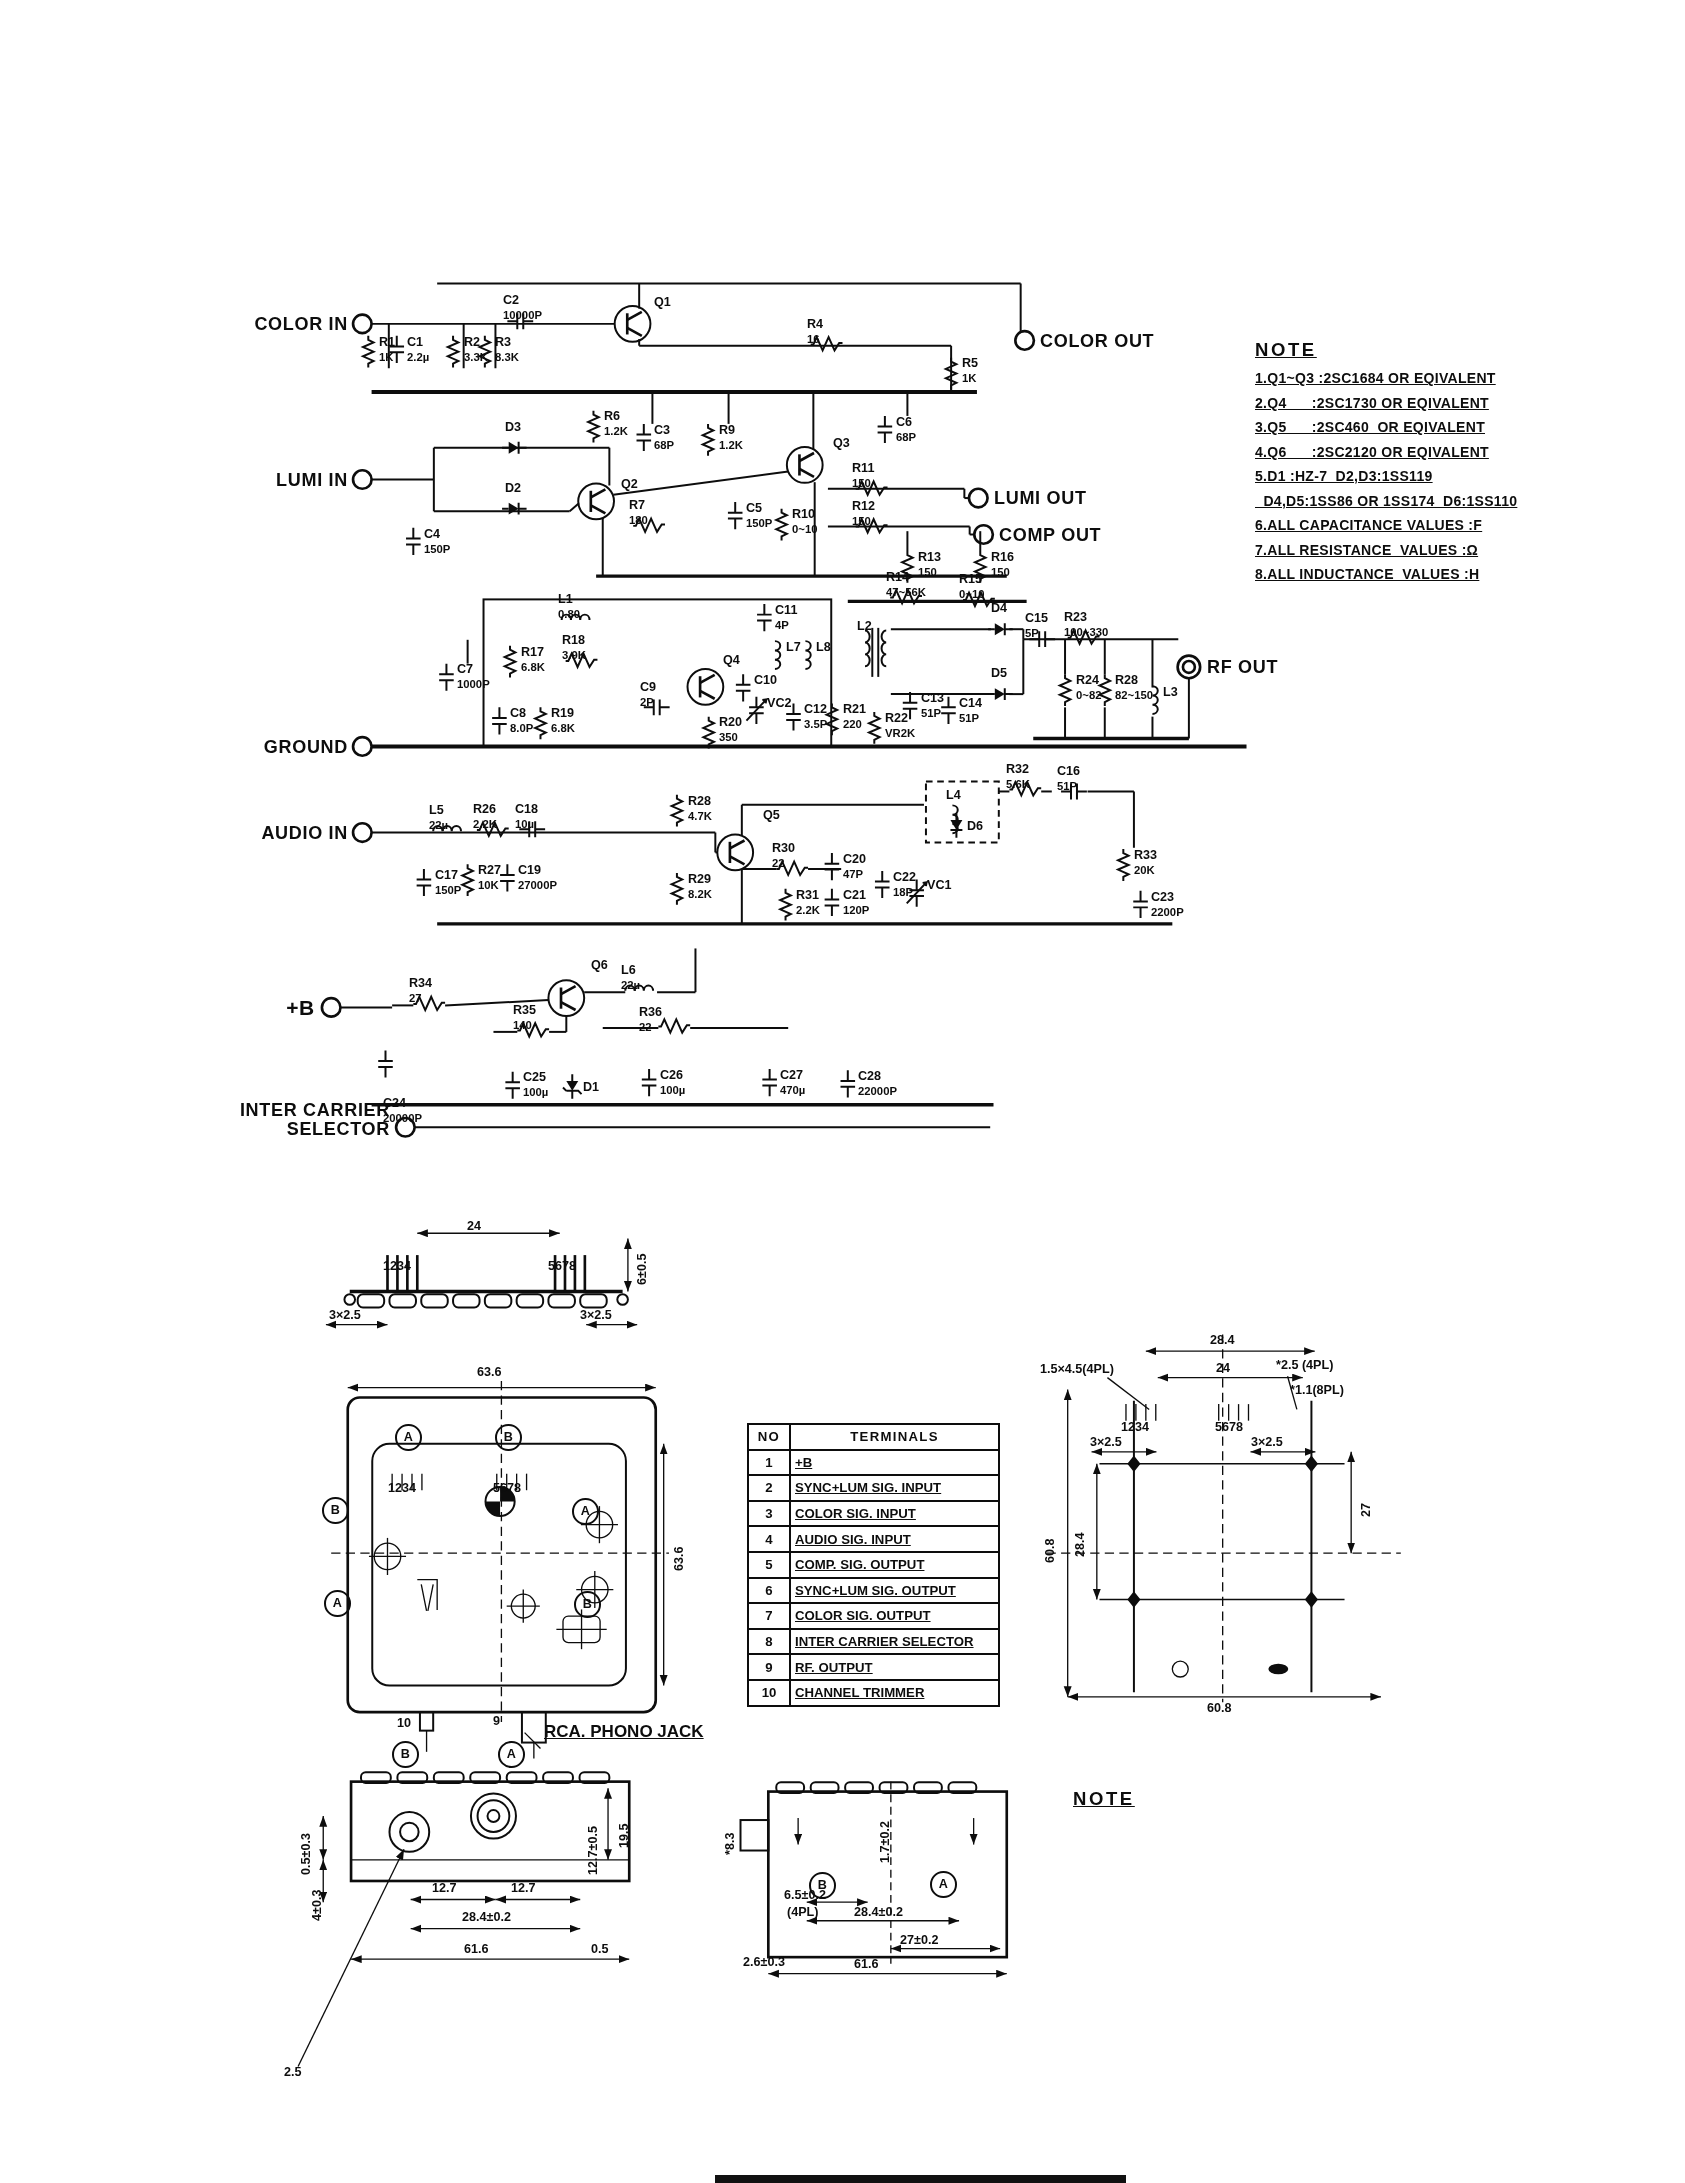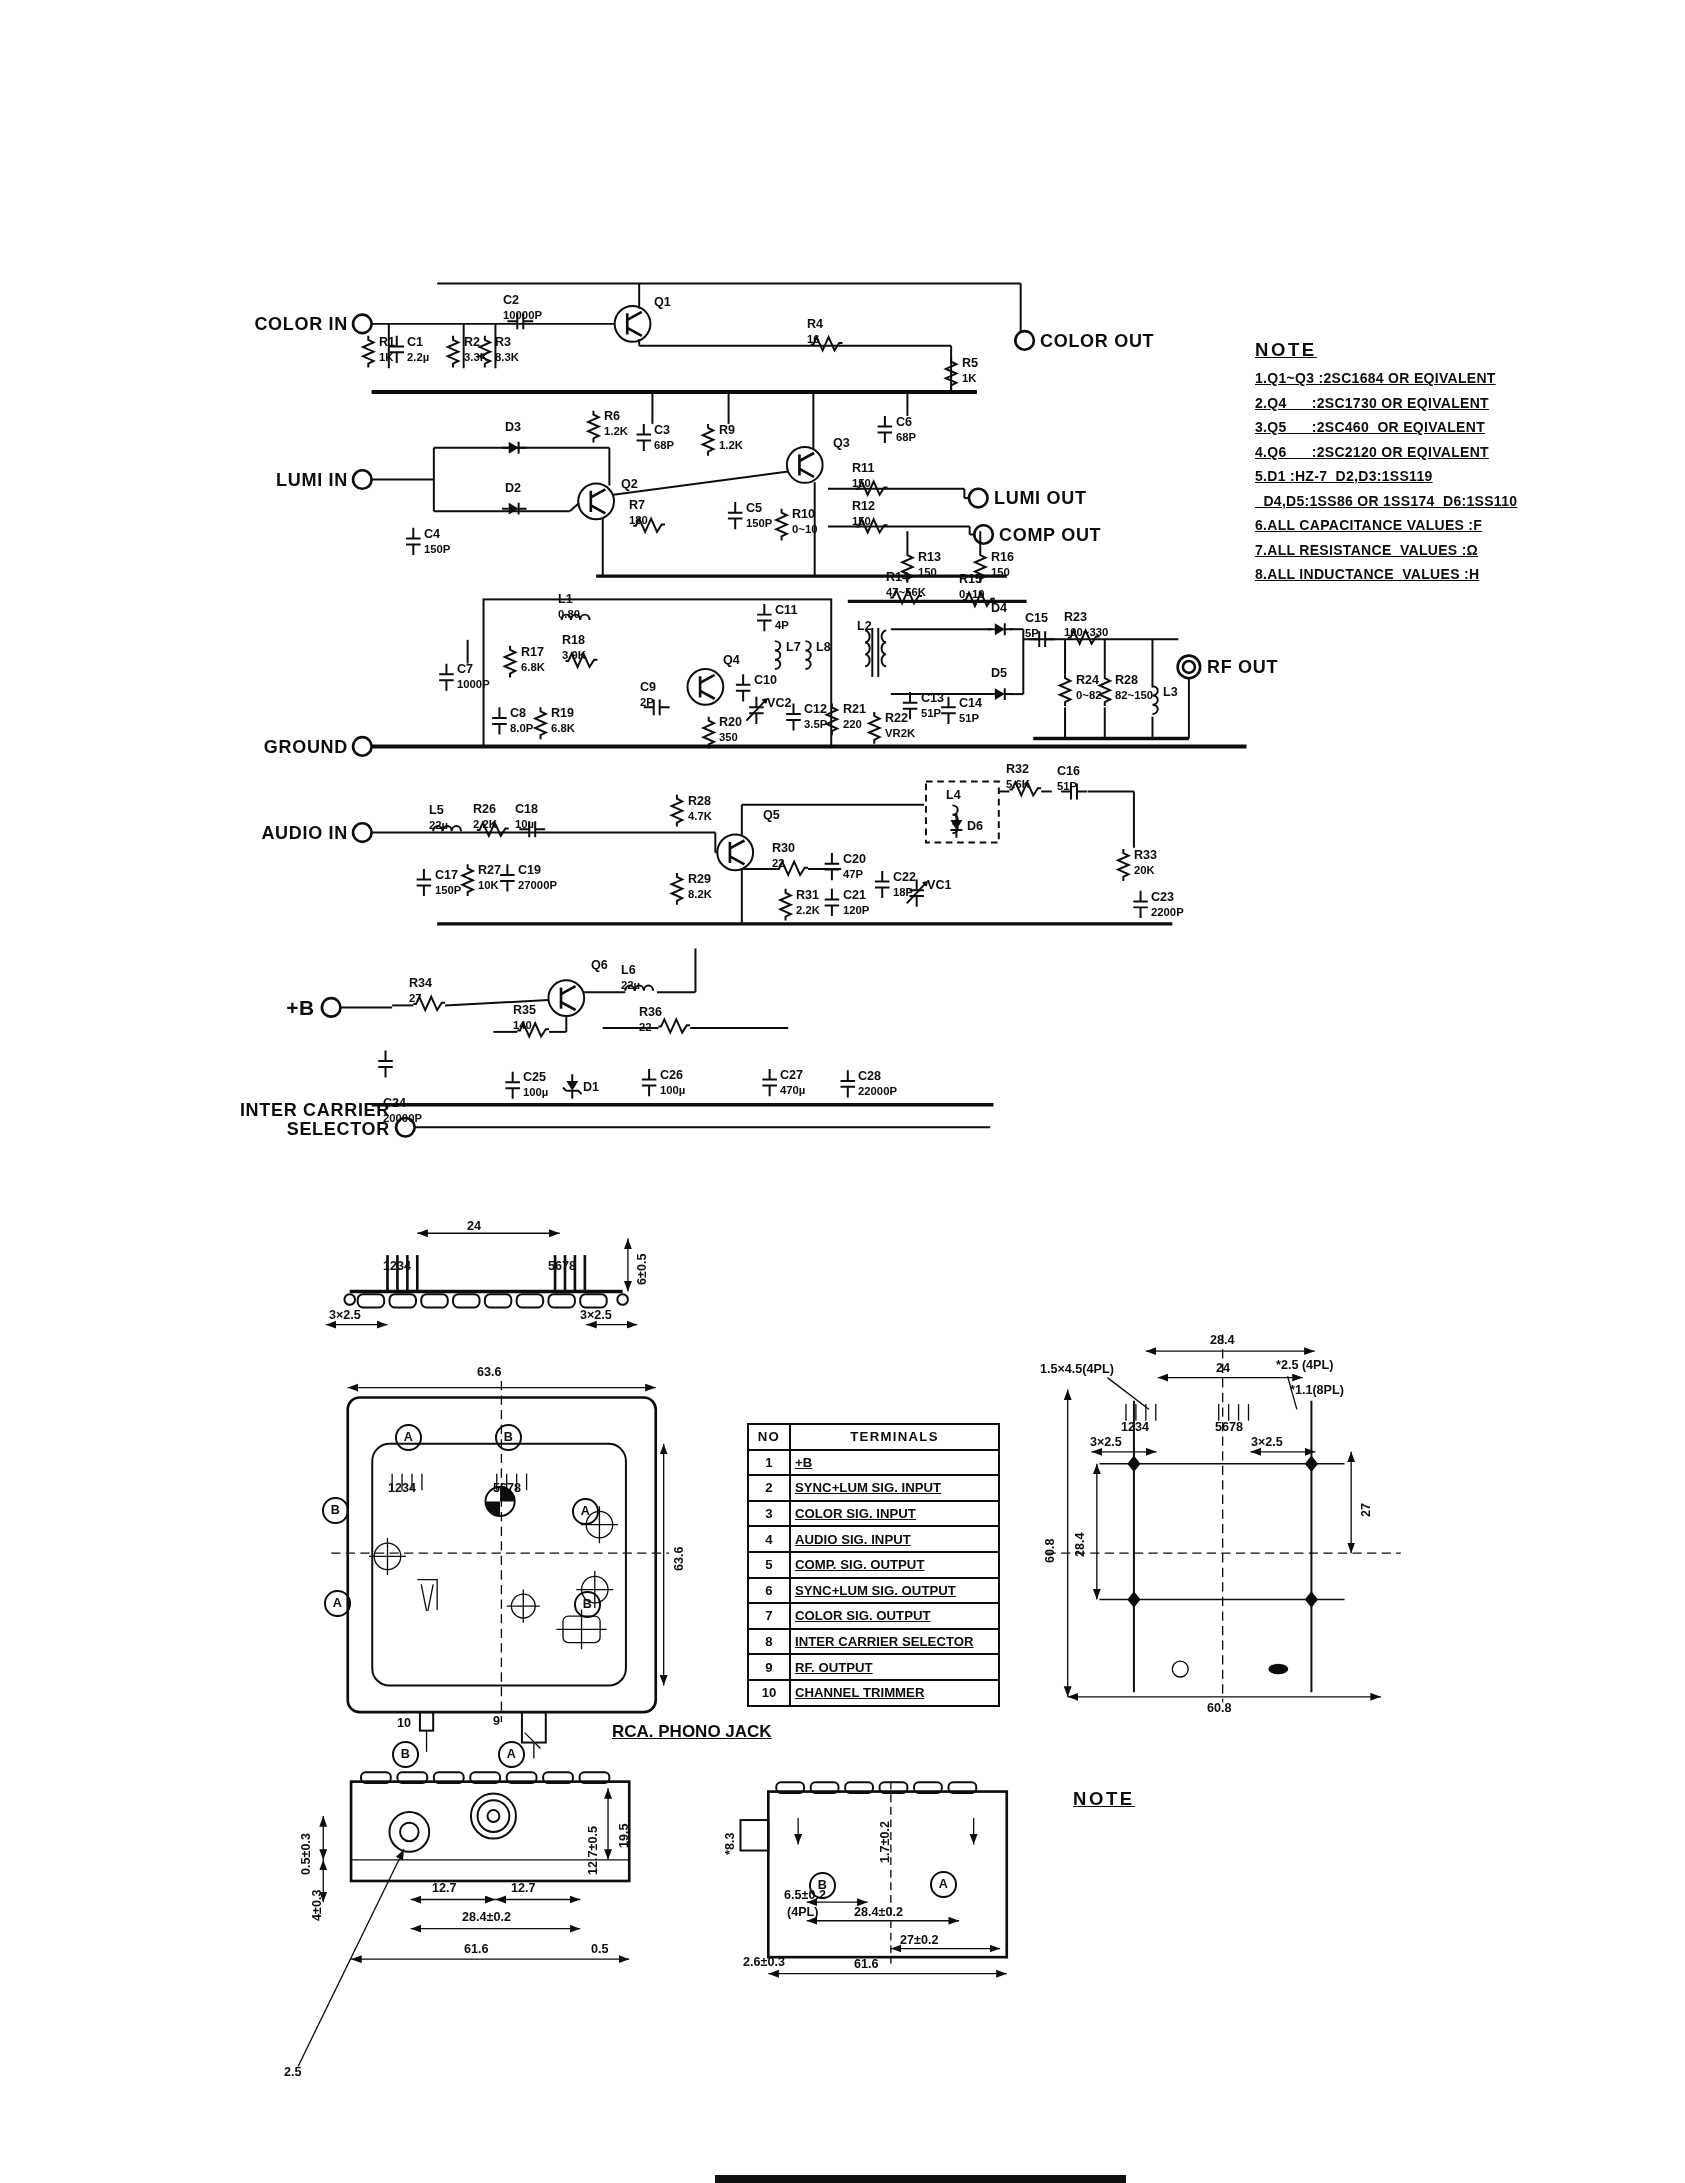--- a/index.html
+++ b/index.html
@@ -825,21 +825,21 @@
           <td class="no">9</td>
           <td class="tm">RF. OUTPUT</td>
         </tr>
         <tr>
           <td class="no">10</td>
           <td class="tm">CHANNEL TRIMMER</td>
         </tr>
       </tbody>
   </table>
 
-  <div class="rca" style="left:572px;top:1722px;padding-left:40px;">RCA. PHONO JACK</div>
+  <div class="rca" style="left:544px;top:1722px;">RCA. PHONO JACK</div>
 
   <div id="mech-labels" style="position:absolute;left:0;top:0;width:100%;height:100%;">
       <div class="mlabel" style="left: 467px; top: 1219px;">24</div>
       <div class="mlabel" style="left: 383px; top: 1259px;">1234</div>
       <div class="mlabel" style="left: 548px; top: 1259px;">5678</div>
       <div class="mlabel" style="left: 329px; top: 1308px;">3×2.5</div>
       <div class="mlabel" style="left: 580px; top: 1308px;">3×2.5</div>
       <div class="mlabel rot" style="left: 635px; top: 1285px;">6±0.5</div>
       <div class="mlabel" style="left: 477px; top: 1365px;">63.6</div>
       <div class="mlabel rot" style="left: 672px; top: 1571px;">63.6</div>

